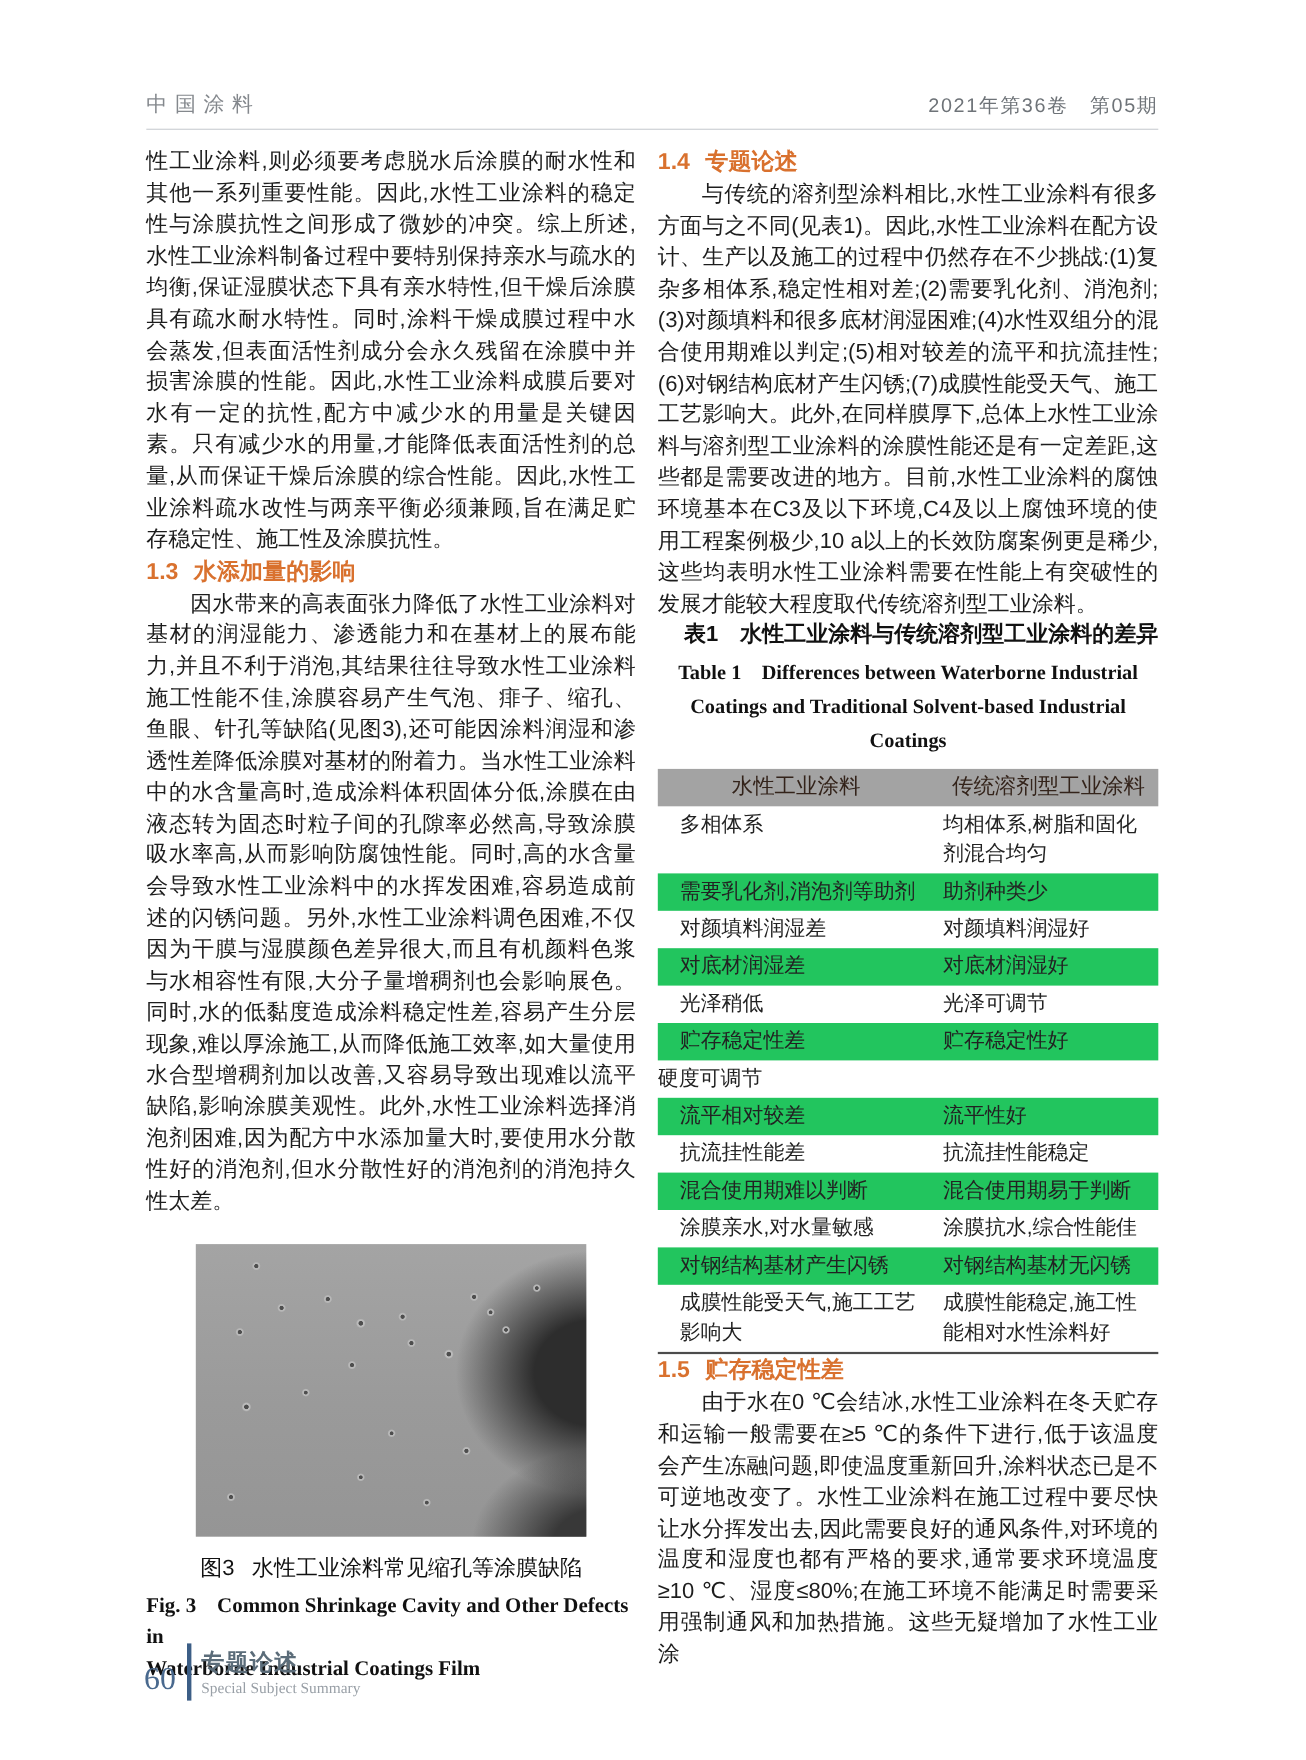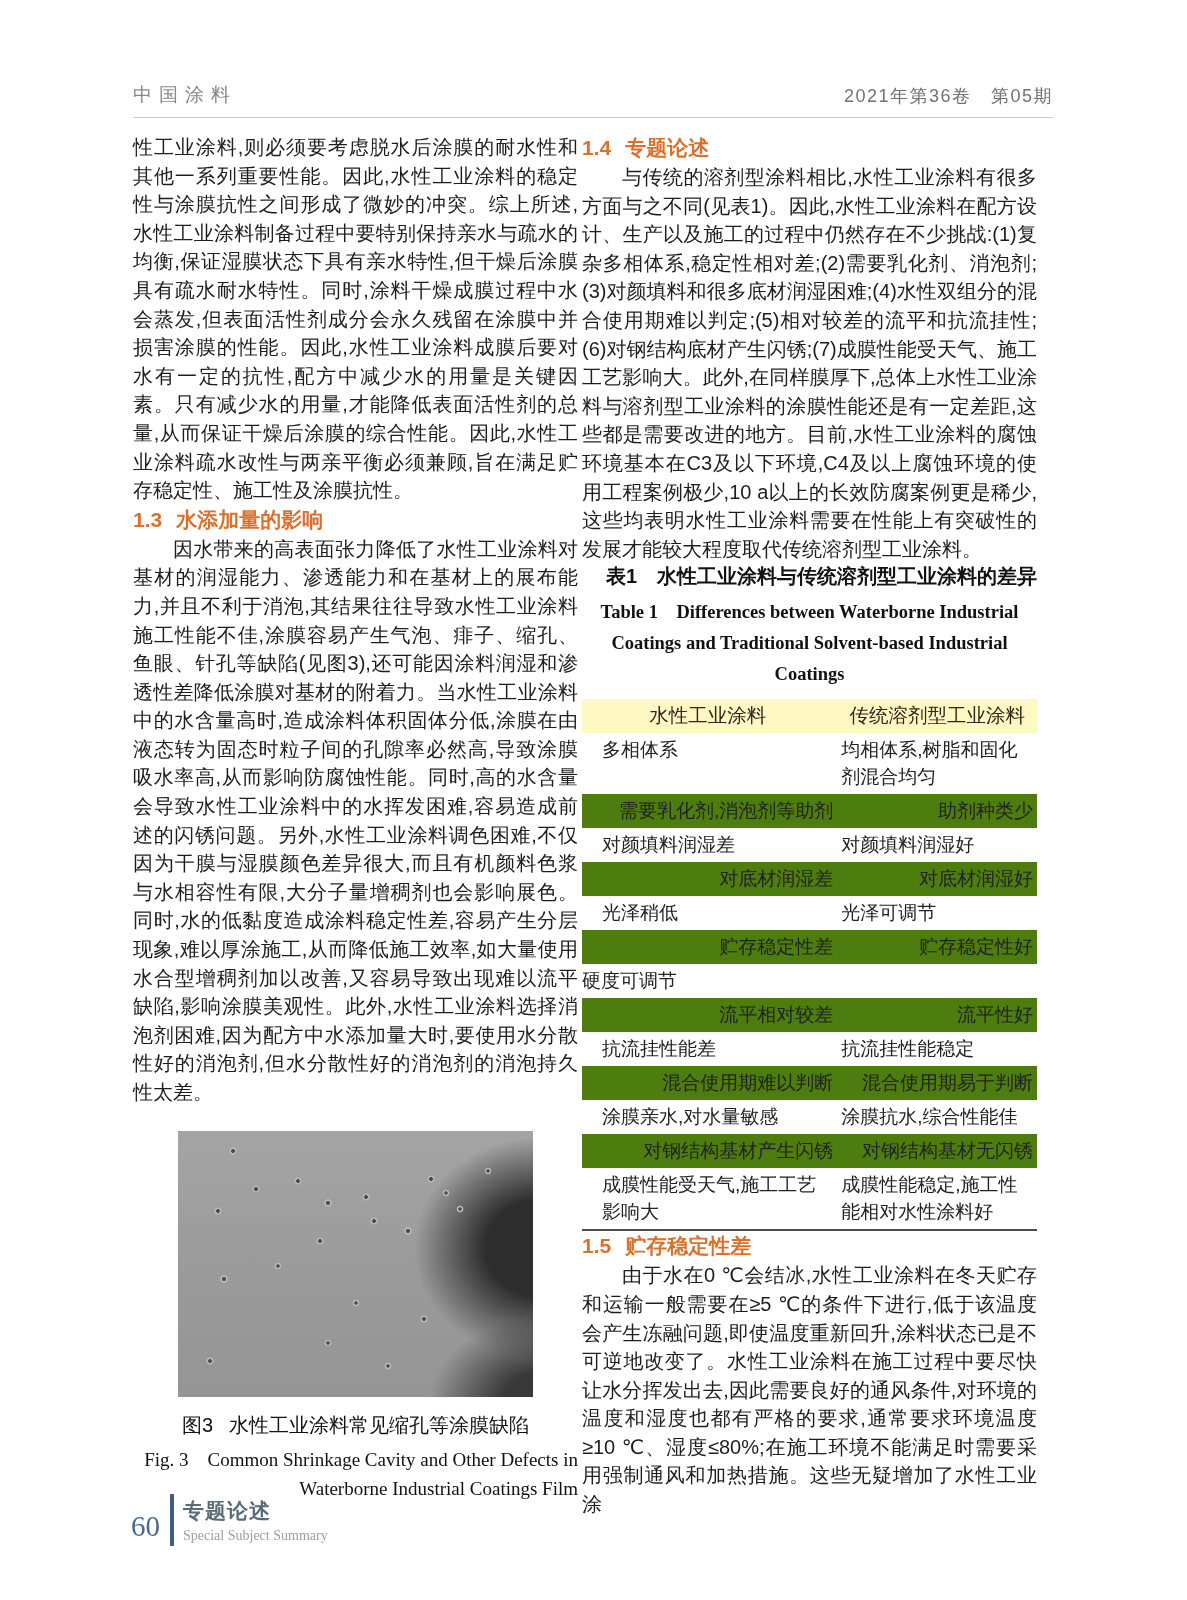--- a/index.html
+++ b/index.html
@@ -13,21 +13,21 @@
   }
   
   .pg-header{
     position:absolute;top:82px;left:133px;width:920px;
     display:flex;justify-content:space-between;align-items:flex-end;
     padding-bottom:9px;border-bottom:1px solid #c9cdd1;
   }
   .journal-name{font-size:19px;color:#84888d;letter-spacing:7px;}
   .journal-issue{font-size:18px;color:#6e7378;letter-spacing:1.5px;}
   
-  .columns{position:absolute;top:133px;left:133px;width:920px;display:flex;gap:4px;}
+  .columns{position:absolute;top:133px;left:133px;width:920px;display:flex;gap:20px;}
   .col-left{width:445px;}
   .col-right{width:455px;}
   p.body{
     margin:0;font-size:20px;line-height:28.6px;text-align:justify;
     text-justify:inter-ideograph;color:#1d1d1d;
   }
   p.indent{text-indent:2em;}
   h2.section{
     margin:0;font-size:21px;line-height:30px;font-weight:bold;color:#d9712e;
   }
@@ -59,33 +59,33 @@
       radial-gradient(circle at 282px 78px, #4e4e4e 0 1.4px, #b8b8b8 2px 2.8px, rgba(0,0,0,0) 3.8px),
       radial-gradient(circle at 210px 235px,#4e4e4e 0 1.4px, #b8b8b8 2px 2.8px, rgba(0,0,0,0) 3.8px),
       radial-gradient(circle at 310px 40px, #4e4e4e 0 1.4px, #b8b8b8 2px 2.8px, rgba(0,0,0,0) 3.8px),
       radial-gradient(170px 150px at 102% 44%, #2d2d2d 0 32%, rgba(45,45,45,0) 74%),
       radial-gradient(160px 120px at 104% 103%, #383838 0 28%, rgba(56,56,56,0) 74%),
       linear-gradient(180deg,#a4a4a4 0%,#9a9a9a 55%,#959595 100%);
   }
   .caption-cn{margin-top:15px;text-align:center;font-size:20px;font-weight:normal;color:#111;}
   .caption-cn .cap-num{margin-right:16px;}
   .caption-en{
-    margin-top:6px;text-align:right;font-size:19px;font-weight:normal;
+    margin-top:6px;text-align:left;font-size:19px;font-weight:bold;
     font-family:"Liberation Serif","DejaVu Serif",serif;color:#111;line-height:29px;
   }
   
   .tbl-title-cn{text-align:right;font-size:20px;font-weight:bold;color:#111;}
   .tbl-title-en{
     margin-top:7px;text-align:center;font-size:18.5px;font-weight:bold;line-height:31px;
     font-family:"Liberation Serif","DejaVu Serif",serif;color:#111;
   }
   .tbl{margin-top:9px;width:455px;border-bottom:2px solid #4c4c4c;font-size:19px;}
   .trow{display:flex;}
-  .trow.head{background:#fef9c3;}
-  .trow.stripe{background:#4d7c0f;text-align:right;}
+  .trow.head{background:#a3a3a3;}
+  .trow.stripe{background:#22c55e;}
   .tcell{padding:3px 0 4px 0;line-height:27px;color:#222;}
   .tcell-l{width:57%;padding-left:20px;box-sizing:border-box;padding-right:8px;}
   .tcell-r{width:43%;box-sizing:border-box;padding-right:4px;}
   .trow.head .tcell{text-align:center;padding-left:0;font-size:19.5px;color:#33231a;}
   .trow.head .tcell-l{width:57%;}
   .trow.head .tcell-r{width:43%;}
   
   .pg-footer{
     position:absolute;left:131px;top:1494px;
     display:flex;align-items:center;

